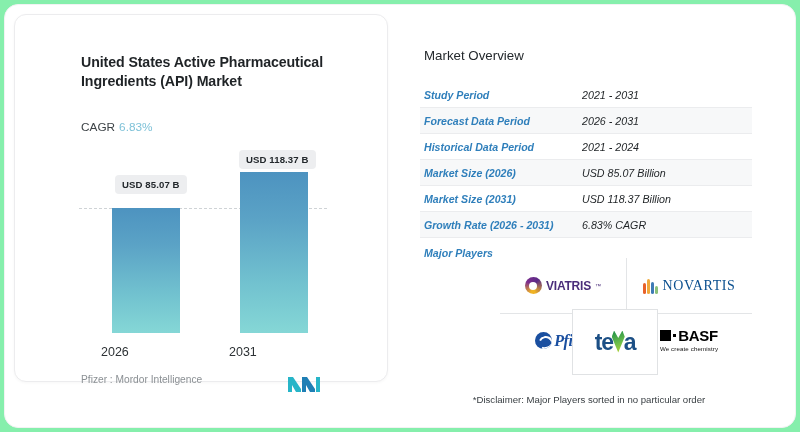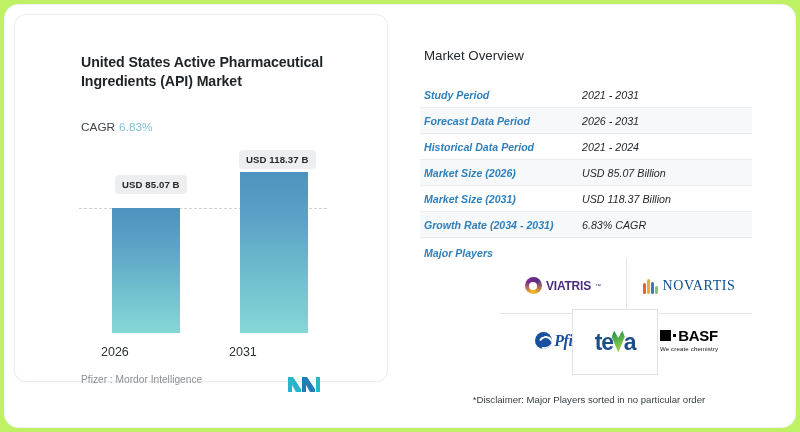--- a/index.html
+++ b/index.html
@@ -5,21 +5,21 @@
   * { box-sizing: border-box; margin: 0; padding: 0; }
   html, body {
     width: 800px; height: 432px;
     background: #ffffff;
     font-family: "Liberation Sans", sans-serif;
     -webkit-font-smoothing: antialiased;
   }
   #root {
     position: relative;
     width: 800px; height: 432px;
-    background: #bef264;
+    background: #86efac;
     overflow: hidden;
   }
 
   
   .page-card {
     position: absolute;
     left: 4px; top: 4px;
     width: 792px; height: 424px;
     background: #ffffff;
     border-radius: 14px;
@@ -322,21 +322,21 @@
     </div>
     <div class="trow alt">
       <div class="tkey">Market Size (2026)</div>
       <div class="tval">USD 85.07 Billion</div>
     </div>
     <div class="trow">
       <div class="tkey">Market Size (2031)</div>
       <div class="tval">USD 118.37 Billion</div>
     </div>
     <div class="trow alt">
-      <div class="tkey">Growth Rate (2034 - 2031)</div>
+      <div class="tkey">Growth Rate (2026 - 2031)</div>
       <div class="tval">6.83% CAGR</div>
     </div>
     <div class="trow players">
       <div class="tkey">Major Players</div>
     </div>
   </div>
 
   <div class="logos">
     <div class="gridline-v"></div>
     <div class="gridline-h"></div>

